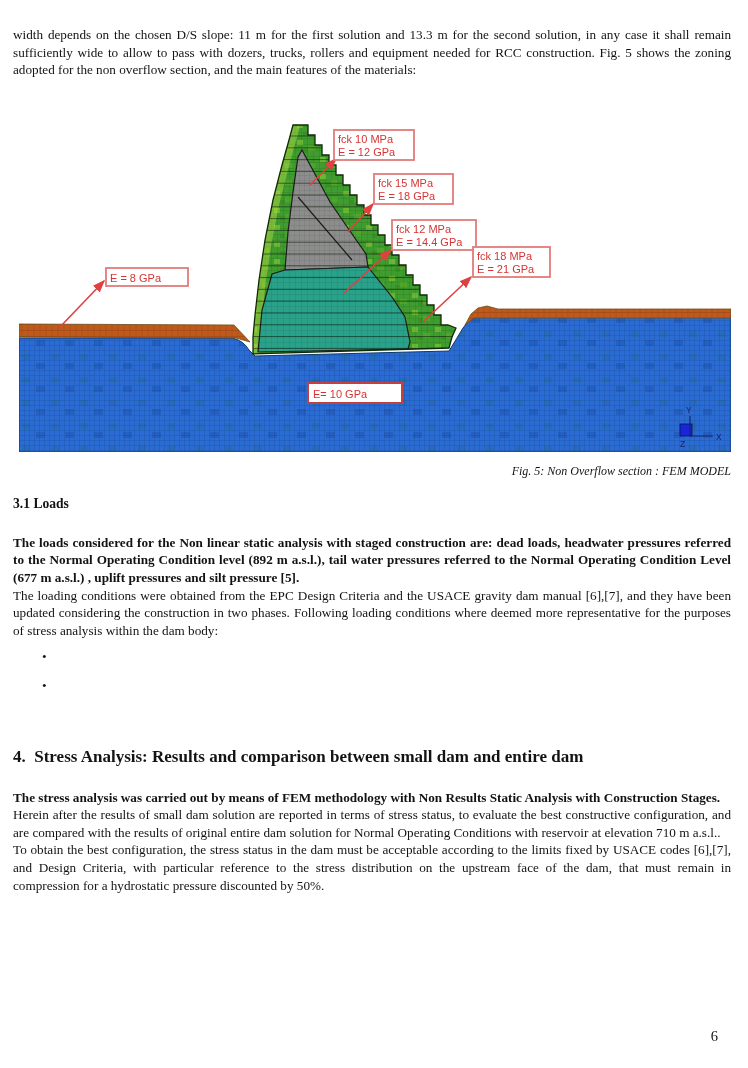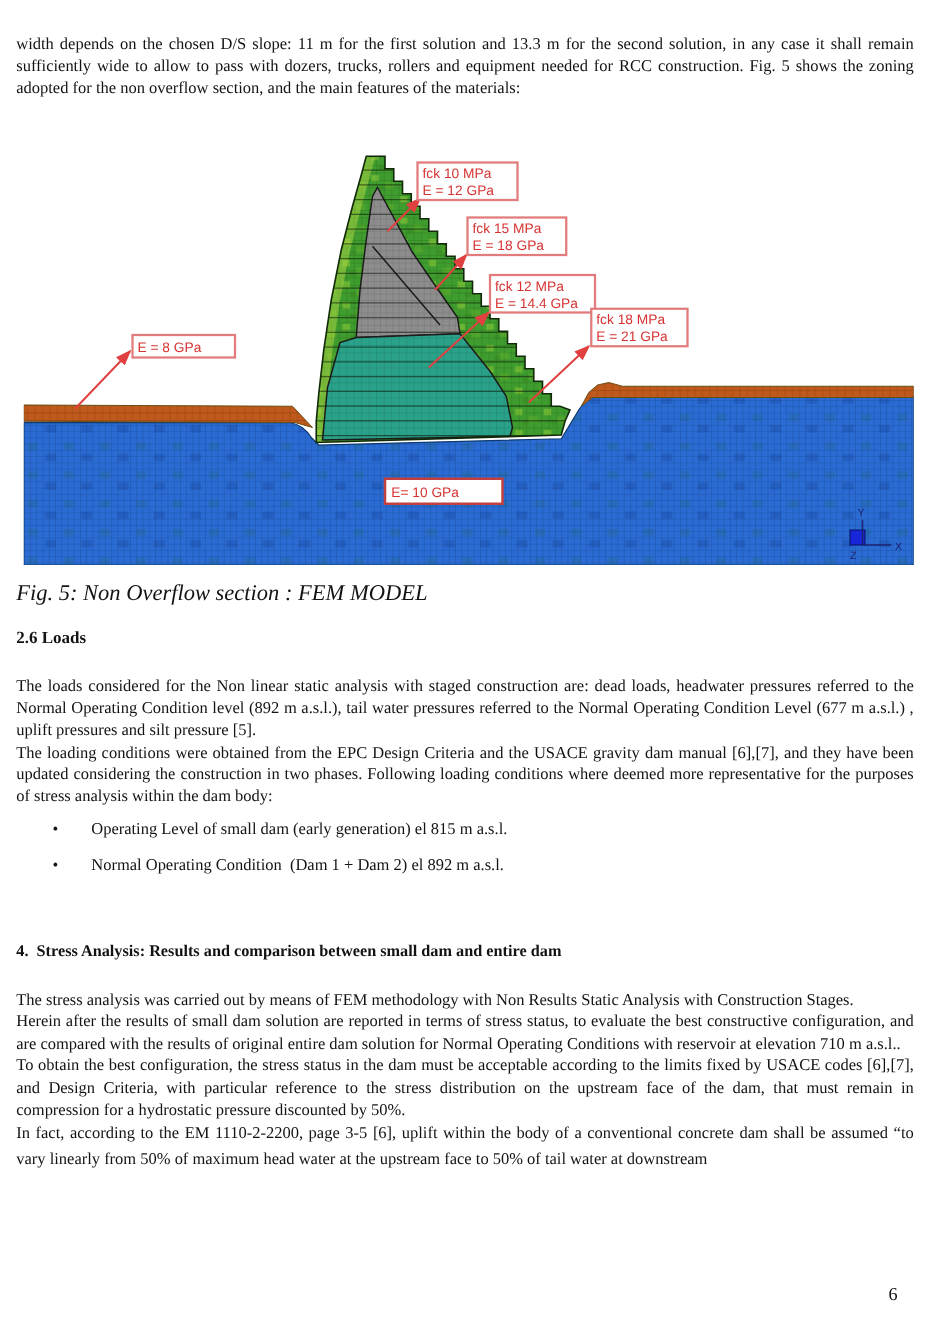--- a/index.html
+++ b/index.html
@@ -2,28 +2,28 @@
 <html><head>
 <meta charset="utf-8">
 <style>
   html,body{margin:0;padding:0;}
   body{width:748px;height:1068px;background:#ffffff;position:relative;overflow:hidden;
        font-family:"Liberation Serif",serif;color:#131313;}
   .page{padding:26px 17px 0 13px;}
   p.body{font-size:13.2px;line-height:17.6px;text-align:justify;margin:0;}
   .fem{position:relative;margin-top:41px;height:332px;}
   .fem svg{position:absolute;left:6px;top:0;}
-  .caption{margin-top:12px;text-align:left;font-style:italic;font-size:18px;}
+  .caption{margin-top:12px;text-align:right;font-style:italic;font-size:12px;}
   h3.loads{font-size:13.6px;font-weight:bold;margin:17px 0 0 0;}
-  p.mt{margin-top:22px;}
+  p.mt{margin-top:22px;font-weight:bold;}
   .bullets{margin-top:9px;}
   .bullet-row{display:flex;padding-left:29px;font-size:13.2px;line-height:17.6px;margin-top:11px;}
   .bullet-row:first-child{margin-top:9px;}
   .bullet-glyph{width:31px;flex:0 0 31px;}
-  h2.s4{font-size:13px;font-weight:bold;margin:52px 0 0 0;white-space:pre-wrap;}
+  h2.s4{font-size:17px;font-weight:bold;margin:52px 0 0 0;white-space:pre-wrap;}
   .prewrap{white-space:pre-wrap;}
   p.last{line-height:1.55;}
   .pageno{position:absolute;right:30px;top:1028px;font-size:14.5px;}
   #liftlines line{stroke:rgba(12,24,8,0.55);stroke-width:1;}
   .callout-rect{fill:#ffffff;stroke:#e27b7b;stroke-width:1.8;}
   .callout-text{fill:#d63434;font-family:"Liberation Sans",sans-serif;font-size:11px;}
   .callout-arrow{stroke:#e04040;stroke-width:1.6;fill:none;}
   .axis-text{fill:#1b2370;font-family:"Liberation Sans",sans-serif;font-size:8.5px;}
 </style>
 </head>
@@ -157,38 +157,35 @@
         <path d="M671,296 V316 M671,316 H694" stroke="#1b2370" stroke-width="1.2" fill="none"></path>
         <text class="axis-text" x="667" y="293">Y</text>
         <text class="axis-text" x="697" y="320">X</text>
         <text class="axis-text" x="661" y="327">Z</text>
       </g>
     </svg>
   </div>
 
   <div class="caption">Fig. 5: Non Overflow section : FEM MODEL</div>
 
-  <h3 class="loads">2.6 Loads</h3>
+  <h3 class="loads">3.1 Loads</h3>
 
   <p class="body mt">The loads considered for the Non linear static analysis with staged construction are: dead loads, headwater pressures referred to the Normal Operating Condition level (892 m a.s.l.), tail water pressures referred to the Normal Operating Condition Level (677 m a.s.l.) , uplift pressures and silt pressure [5].</p>
   <p class="body">The loading conditions were obtained from the EPC Design Criteria and the USACE gravity dam manual [6],[7], and they have been updated considering the construction in two phases. Following loading conditions where deemed more representative for the purposes of stress analysis within the dam body:</p>
 
   <div class="bullets">
     <div class="bullet-row">
       <span class="bullet-glyph">•</span>
-      <span class="prewrap">Operating Level of small dam (early generation) el 815 m a.s.l.</span>
     </div>
     <div class="bullet-row">
       <span class="bullet-glyph">•</span>
-      <span class="prewrap">Normal Operating Condition  (Dam 1 + Dam 2) el 892 m a.s.l.</span>
     </div>
   </div>
 
   <h2 class="s4">4.  Stress Analysis: Results and comparison between small dam and entire dam</h2>
 
   <p class="body mt">The stress analysis was carried out by means of FEM methodology with Non Results Static Analysis with Construction Stages.</p>
   <p class="body">Herein after the results of small dam solution are reported in terms of stress status, to evaluate the best constructive configuration, and are compared with the results of original entire dam solution for Normal Operating Conditions with reservoir at elevation 710 m a.s.l..</p>
   <p class="body">To obtain the best configuration, the stress status in the dam must be acceptable according to the limits fixed by USACE codes [6],[7], and Design Criteria, with particular reference to the stress distribution on the upstream face of the dam, that must remain in compression for a hydrostatic pressure discounted by 50%.</p>
-  <p class="body last">In fact, according to the EM 1110-2-2200, page 3-5 [6], uplift within the body of a conventional concrete dam shall be assumed “to vary linearly from 50% of maximum head water at the upstream face to 50% of tail water at downstream</p>
 
 </div>
 
 <div class="pageno">6</div>
 
 </body></html>

